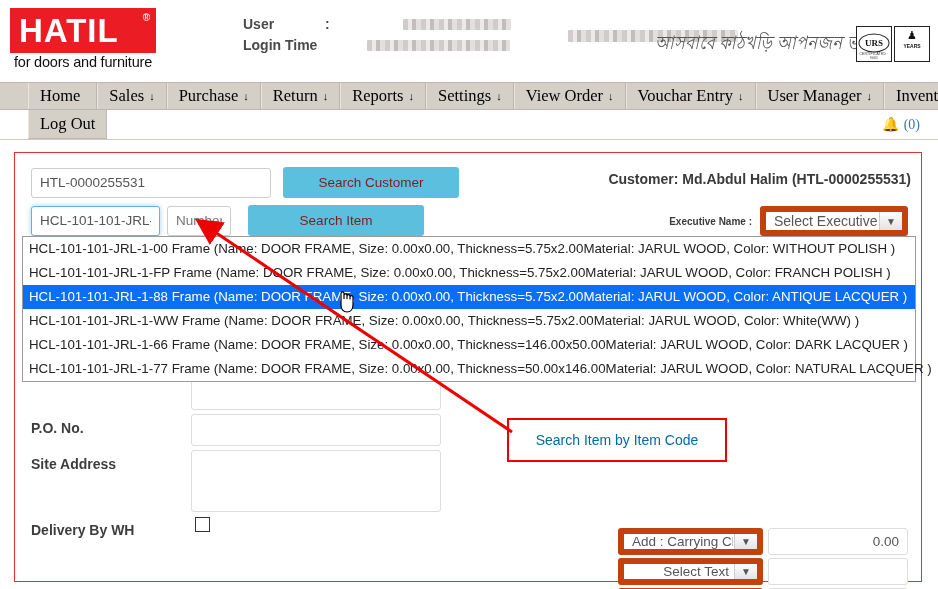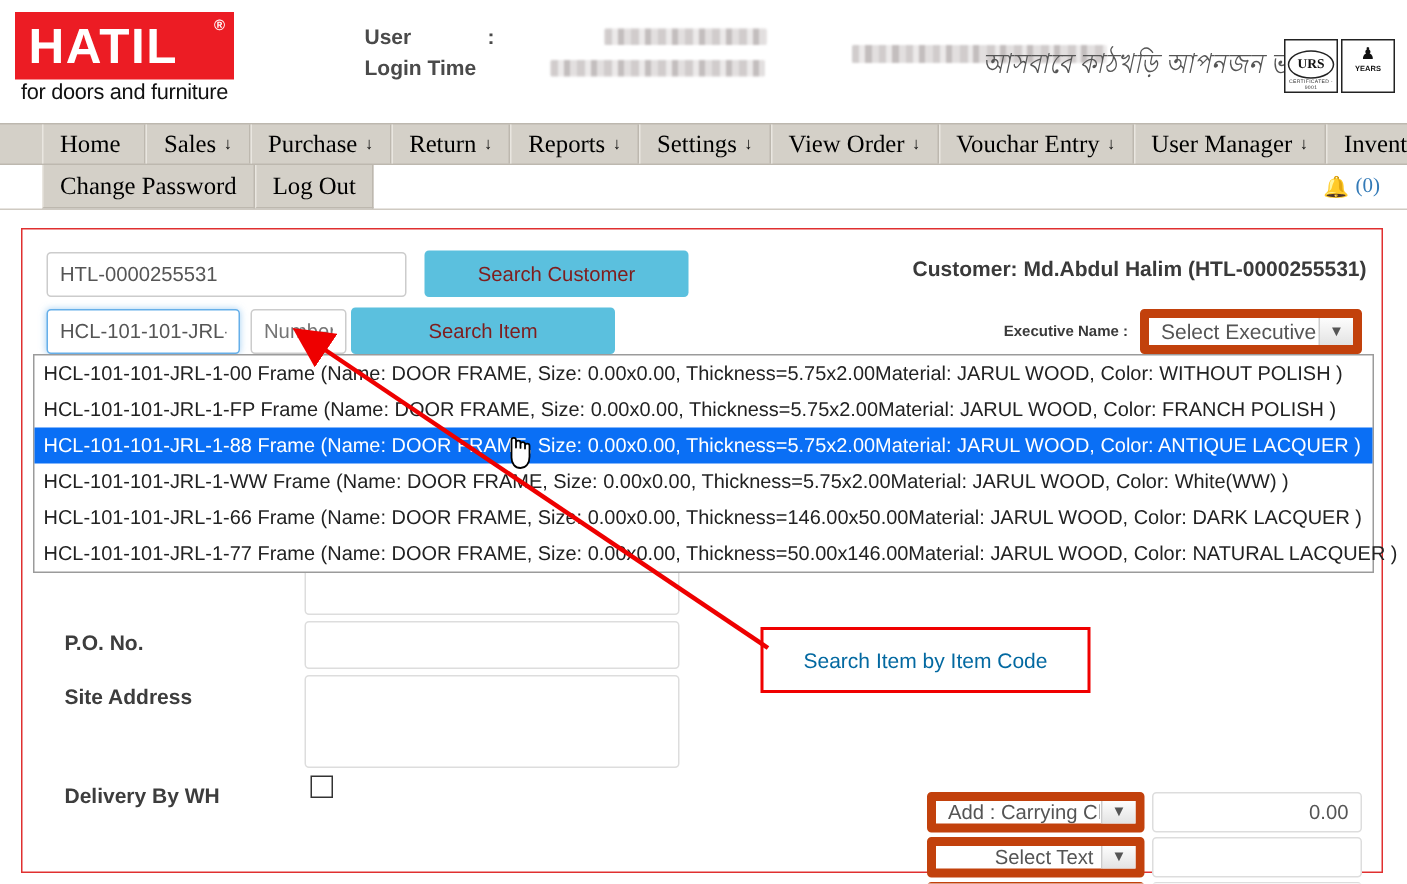--- a/index.html
+++ b/index.html
@@ -273,21 +273,21 @@
   .inp-item {
     width: 129px;
     border: 1px solid #66afe9;
     box-shadow: 0 0 5px rgba(102,175,233,.6);
   }
   .inp-number {
     width: 64px;
     margin-left: 7px;
     color: #aaa;
   }
-  .btn-search-item { width: 176px; margin-left: 3px; }
+  .btn-search-item { width: 176px; margin-left: 17px; }
 
   .exec-wrap {
     position: absolute;
     right: 13px;
     top: 53px;
     display: flex;
     align-items: center;
   }
   .exec-label {
     font-size: 10px;
@@ -357,21 +357,20 @@
 
   
   .form-left { position: absolute; left: 16px; top: 225px; width: 430px; }
   .f-row { display: flex; align-items: flex-start; margin-bottom: 4px; }
   .f-lbl {
     width: 160px;
     font-size: 14px;
     font-weight: bold;
     color: #3d3d3d;
     padding-top: 6px;
-    margin-left: 12px;
   }
   .ta {
     box-sizing: border-box;
     border: 1px solid #ddd;
     border-radius: 3px;
     background: #fff;
     resize: none;
     width: 250px;
     font-family: "Liberation Sans", sans-serif;
     font-size: 13px;
@@ -522,23 +521,20 @@
     <span>User Manager</span>
     <span class="caret">↓</span>
   </div>
   <div class="menu-item">
     <span>Inventory</span>
 
   </div>
 </div>
 
 <div class="menubar2">
-  <div class="menu-item">
-    <span>Change Password</span>
-  </div>
   <div class="menu-item">
     <span>Log Out</span>
   </div>
   <div class="bell-wrap">
     <span class="bell">🔔</span>
     <span>(0)</span>
   </div>
 </div>
 
 <div class="panel">

